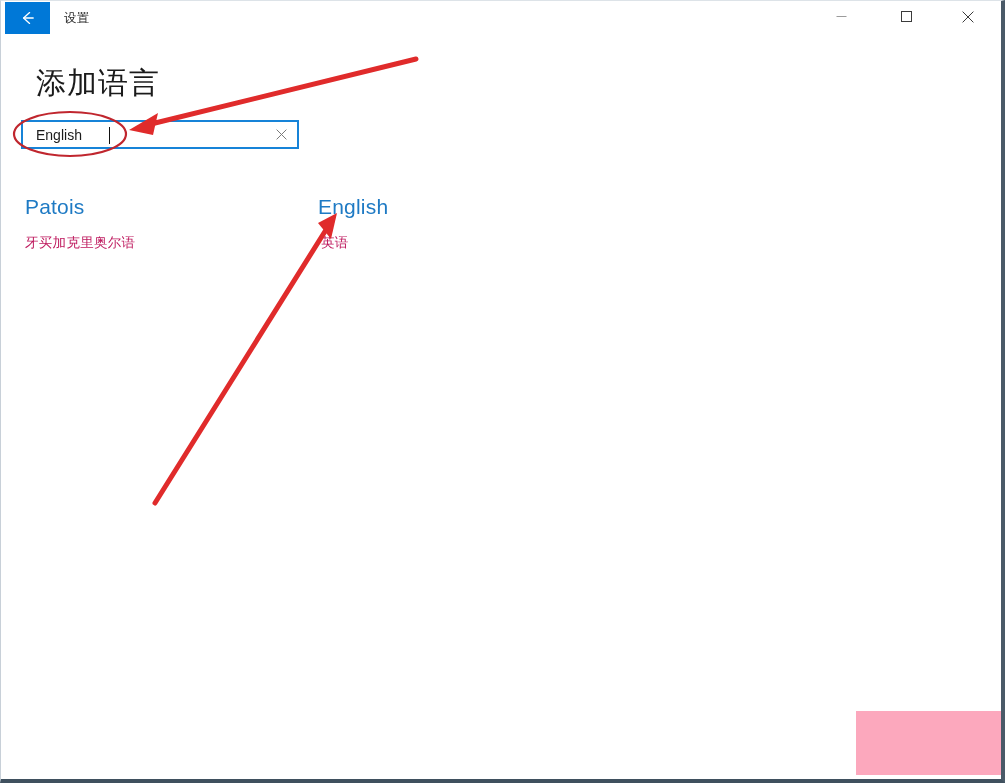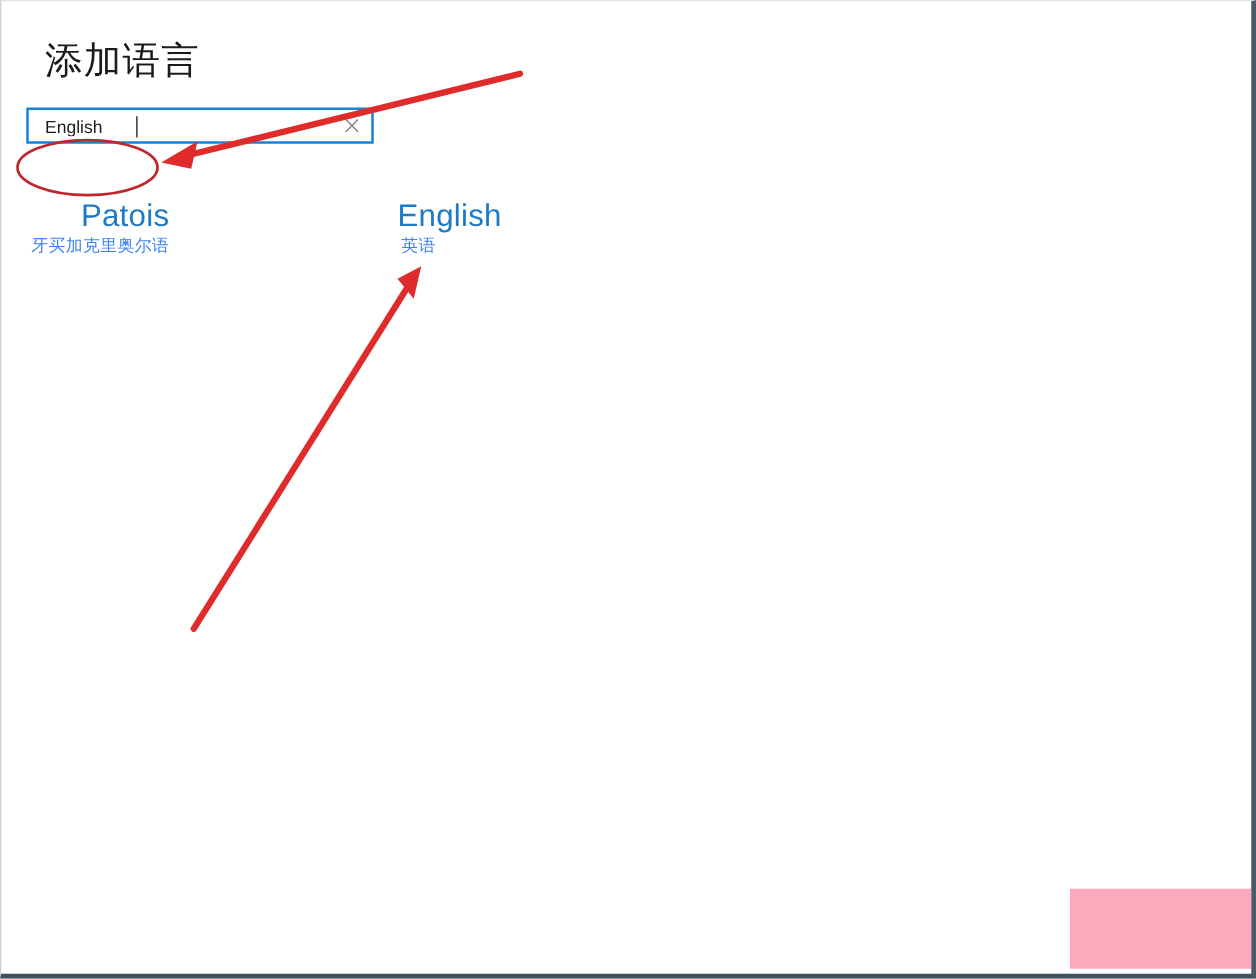--- a/index.html
+++ b/index.html
@@ -145,31 +145,30 @@
     top: 160px;
     width: 100%;
   }
   .result-item {
     position: absolute;
     cursor: pointer;
   }
   #result-0 { left: 24px; top: 0; }
   #result-1 { left: 317px; top: 0; }
   .result-name {
-    font-size: 25px;
+    font-size: 21px;
     color: #1e7ac4;
     line-height: 24px;
     letter-spacing: 0.2px;
-    text-align: right;
   }
   .result-native {
     font-size: 13.5px;
-    color: #3b82f6;
+    color: #be185d;
     line-height: 20px;
-    margin-top: 2px;
+    margin-top: 14px;
     letter-spacing: 0.3px;
   }
   #result-1 .result-native { margin-left: 3px; }
 
   
   #annotations {
     position: absolute;
     left: 0;
     top: 0;
     width: 1005px;
@@ -183,20 +182,50 @@
     width: 145px;
     height: 64px;
     background: #fca8bd;
   }
 </style>
 </head>
 <body>
 
 <div id="app-window">
 
+  <div id="titlebar">
+
+    <button id="back-button">
+      <svg width="20" height="20" viewBox="0 0 20 20">
+        <path d="M11.6 4.6 L5.6 10 L11.6 15.4" fill="none" stroke="#ffffff" stroke-width="1.3" stroke-linecap="round" stroke-linejoin="round"></path>
+        <line x1="5.8" y1="10" x2="15.2" y2="10" stroke="#ffffff" stroke-width="1.3" stroke-linecap="round"></line>
+      </svg>
+    </button>
+
+    <div id="titlebar-title">设置</div>
+
+    <button class="win-ctrl" id="btn-minimize">
+      <svg width="11" height="11" viewBox="0 0 11 11">
+        <line x1="0.5" y1="5.5" x2="10.5" y2="5.5" stroke="#9b9b9b" stroke-width="1"></line>
+      </svg>
+    </button>
+
+    <button class="win-ctrl" id="btn-maximize">
+      <svg width="11" height="11" viewBox="0 0 11 11">
+        <rect x="0.5" y="0.5" width="10" height="10" fill="none" stroke="#3b3b3b" stroke-width="1"></rect>
+      </svg>
+    </button>
+
+    <button class="win-ctrl" id="btn-close">
+      <svg width="12" height="12" viewBox="0 0 12 12">
+        <line x1="0.6" y1="0.6" x2="11.4" y2="11.4" stroke="#3b3b3b" stroke-width="1"></line>
+        <line x1="11.4" y1="0.6" x2="0.6" y2="11.4" stroke="#3b3b3b" stroke-width="1"></line>
+      </svg>
+    </button>
+  </div>
 
   <div id="page-body">
 
     <h1 id="page-title">添加语言</h1>
 
     <div id="search-wrap">
       <input id="search-input" type="text" spellcheck="false" value="English" style="">
       <div id="search-caret"></div>
       <button id="search-clear">
         <svg width="11" height="11" viewBox="0 0 11 11">

